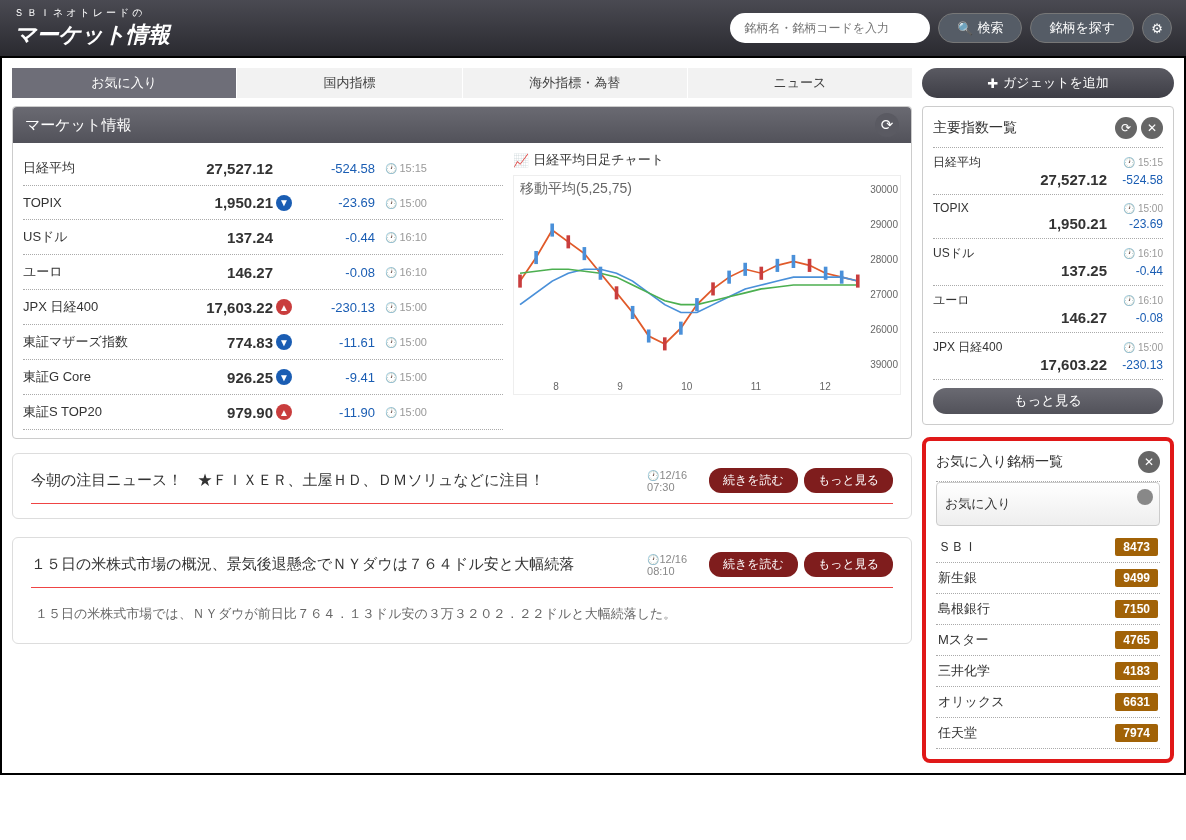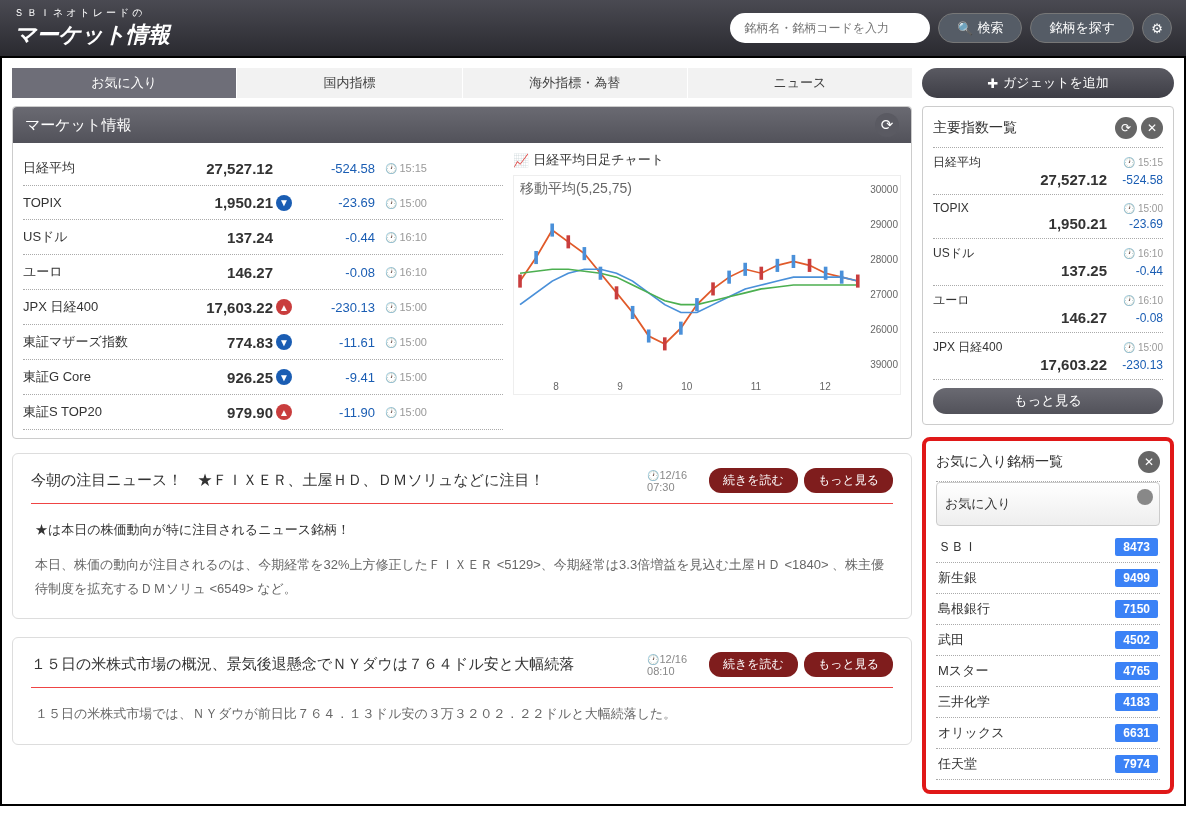--- a/index.html
+++ b/index.html
@@ -58,21 +58,21 @@
 .side-time { color: #999; font-size: 10px; display: flex; gap: 2px; }
 .side-val { flex: 1; text-align: right; font-weight: bold; font-size: 15px; }
 .side-chg { width: 56px; text-align: right; color: #c93d3d; font-size: 12px; }
 .side-chg.neg { color: #1a5db3; }
 .btn-more { display: block; width: 100%; background: linear-gradient(#6a6a72,#52525a); color: #fff; border: none; border-radius: 14px; height: 26px; margin-top: 8px; cursor: pointer; }
 .fav-panel { border: 4px solid #e01818; border-radius: 8px; padding: 10px; background: #fff; }
 .fav-select { width: 100%; height: 44px; border: 1px solid #ccc; border-radius: 4px; background: linear-gradient(#fff,#eee); padding: 12px 8px; font-size: 13px; margin-bottom: 6px; position: relative; display: flex; align-items: flex-start; }
 .fav-select::after { content: ""; position: absolute; right: 6px; top: 6px; width: 16px; height: 16px; background: #888; border-radius: 50%; }
 .fav-row { display: flex; align-items: center; padding: 6px 2px; border-bottom: 1px dotted #aaa; }
 .fav-name { flex: 1; font-size: 13px; }
-.fav-code { background: #3b82f6; color: #fff; padding: 2px 8px; border-radius: 2px; font-size: 12px; font-weight: bold; }
+.fav-code { background: #a16207; color: #fff; padding: 2px 8px; border-radius: 2px; font-size: 12px; font-weight: bold; }
 .clock::before { content: "🕐"; font-size: 10px; }
 </style>
 </head>
 <body>
 
 <div class="header">
   <div class="logo-block">
     <div class="logo-sub">ＳＢＩネオトレードの</div>
     <div class="logo-main">マーケット情報</div>
   </div>
@@ -219,24 +219,20 @@
     </div>
 
     <div id="news-list">
         <div class="news-card">
           <div class="news-head">
     <div class="news-title">今朝の注目ニュース！　★ＦＩＸＥＲ、土屋ＨＤ、ＤＭソリュなどに注目！</div>
     <div class="news-time"><span class="clock"></span>12/16<br>07:30</div>
     <button class="btn-sm">続きを読む</button>
     <button class="btn-sm">もっと見る</button>
   </div>
-  <div class="news-body">
-    <div class="news-highlight">★は本日の株価動向が特に注目されるニュース銘柄！</div>
-    <div>本日、株価の動向が注目されるのは、今期経常を32%上方修正したＦＩＸＥＲ &lt;5129&gt;、今期経常は3.3倍増益を見込む土屋ＨＤ &lt;1840&gt; 、株主優待制度を拡充するＤＭソリュ &lt;6549&gt; など。</div>
-  </div>
         </div>
         <div class="news-card">
           <div class="news-head">
     <div class="news-title">１５日の米株式市場の概況、景気後退懸念でＮＹダウは７６４ドル安と大幅続落</div>
     <div class="news-time"><span class="clock"></span>12/16<br>08:10</div>
     <button class="btn-sm">続きを読む</button>
     <button class="btn-sm">もっと見る</button>
   </div>
   <div class="news-body">
 
@@ -334,24 +330,20 @@
           </div>
           <div class="fav-row">
             <span class="fav-name">新生銀</span>
             <span class="fav-code">9499</span>
           </div>
           <div class="fav-row">
             <span class="fav-name">島根銀行</span>
             <span class="fav-code">7150</span>
           </div>
           <div class="fav-row">
-            <span class="fav-name">武田</span>
-            <span class="fav-code">4502</span>
-          </div>
-          <div class="fav-row">
             <span class="fav-name">Mスター</span>
             <span class="fav-code">4765</span>
           </div>
           <div class="fav-row">
             <span class="fav-name">三井化学</span>
             <span class="fav-code">4183</span>
           </div>
           <div class="fav-row">
             <span class="fav-name">オリックス</span>
             <span class="fav-code">6631</span>

